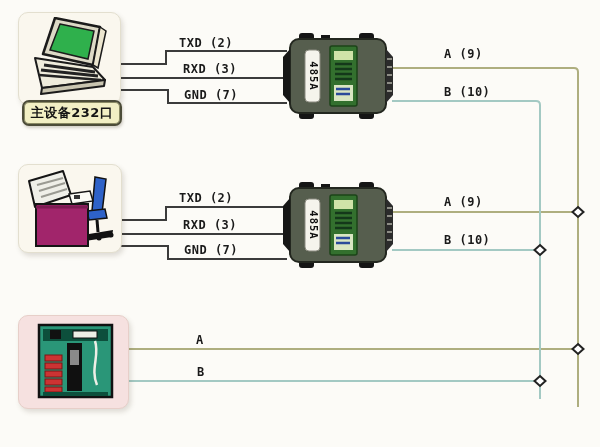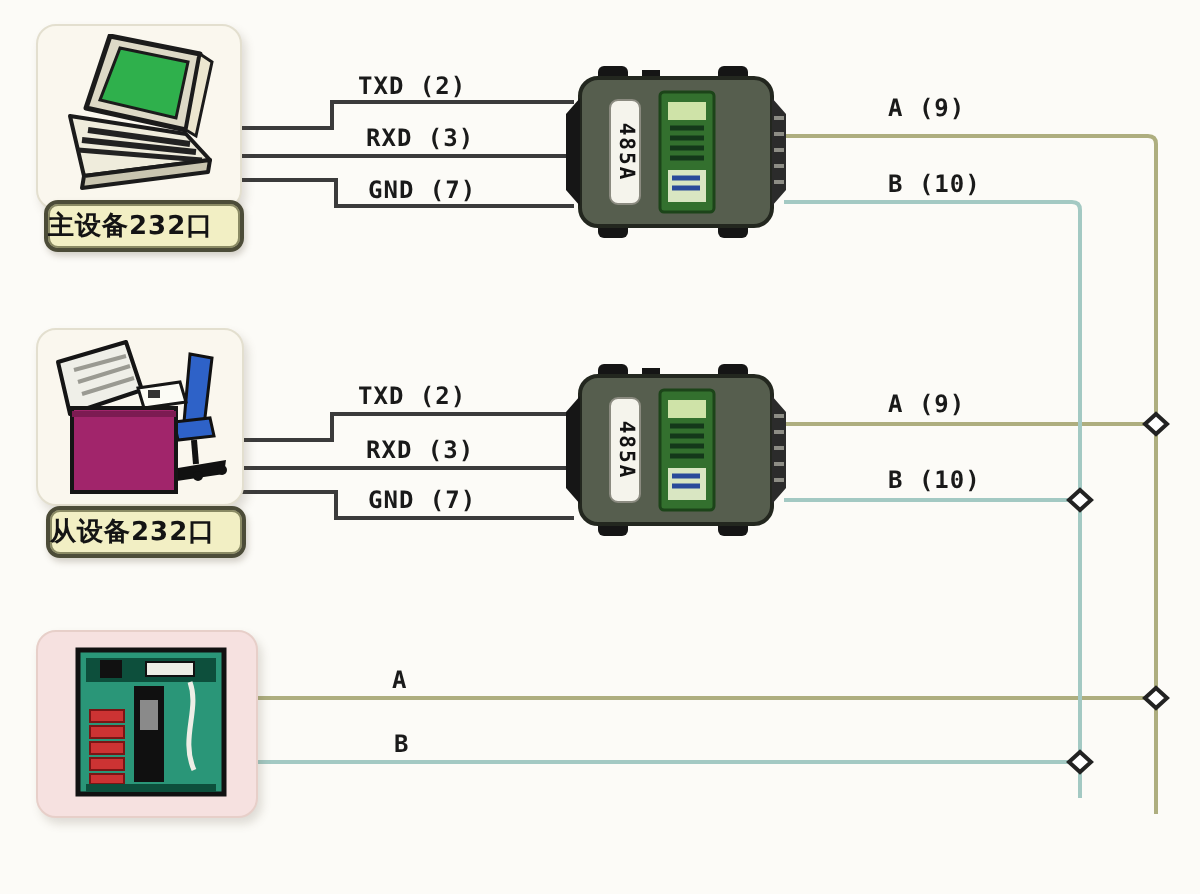--- a/index.html
+++ b/index.html
@@ -9,21 +9,21 @@
     font-family:"DejaVu Sans", sans-serif;
   }
   .wire-layer{position:absolute;left:0;top:0;}
   .card{
     position:absolute;border-radius:10px;
     background:#faf7ee;border:1px solid #e3dfcf;
     box-shadow:2px 3px 5px rgba(90,80,60,.18);
   }
   .card.pink{background:#f6e1e0;border-color:#e7cfc9;}
   .plate{
-    position:absolute;display:flex;align-items:center;justify-content:flex-start;
+    position:absolute;display:flex;align-items:center;justify-content:center;
     background:#f2efc4;border:2px solid #4c4c38;border-radius:7px;
     box-shadow:inset 0 0 0 1px #8a8a64, 1px 2px 3px rgba(90,80,60,.25);
     font-size:13px;font-weight:bold;color:#141414;letter-spacing:.5px;
     white-space:nowrap;
   }
   .wlabel{
     position:absolute;font-family:"DejaVu Sans Mono", monospace;
     font-size:12px;font-weight:bold;color:#1a1a1a;letter-spacing:.5px;
     white-space:nowrap;line-height:13px;
   }
@@ -87,23 +87,20 @@
 
       <polygon points="4,12 38,2 46,26 10,38" fill="#efefe8" stroke="#151515" stroke-width="2" stroke-linejoin="round"></polygon>
       <path d="M12 16 L38 9 M14 22 L40 14 M16 28 L42 20" stroke="#9a9a92" stroke-width="2" fill="none"></path>
 
       <polygon points="44,25 65,22 68,32 47,35" fill="#fbfbf5" stroke="#151515" stroke-width="1.5"></polygon>
       <rect x="49" y="26" width="6" height="4" fill="#333"></rect>
 
       <rect x="11" y="35" width="52" height="42" fill="#a1256b" stroke="#151515" stroke-width="2"></rect>
       <path d="M11 38 H63" stroke="#7c1b52" stroke-width="3" fill="none"></path>
     </svg>
-  </div>
-  <div class="plate" style="left:23px;top:253px;width:96px;height:22px;">
-    <span>从设备232口</span>
   </div>
 
   <div class="card pink" style="left:18px;top:315px;width:109px;height:92px;">
     <svg width="78" height="78" viewBox="0 0 78 78" style="position:absolute;left:18px;top:7px;">
       <rect x="2" y="2" width="73" height="72" fill="#2a9678" stroke="#111" stroke-width="2.5"></rect>
       <rect x="6" y="6" width="65" height="12" fill="#0d4f3c"></rect>
       <rect x="36" y="8" width="24" height="7" fill="#eeeee6" stroke="#111" stroke-width="1"></rect>
       <rect x="13" y="7" width="11" height="9" fill="#111"></rect>
       <rect x="30" y="20" width="15" height="48" fill="#101010"></rect>
       <rect x="33" y="27" width="9" height="15" fill="#8a8a8a"></rect>

